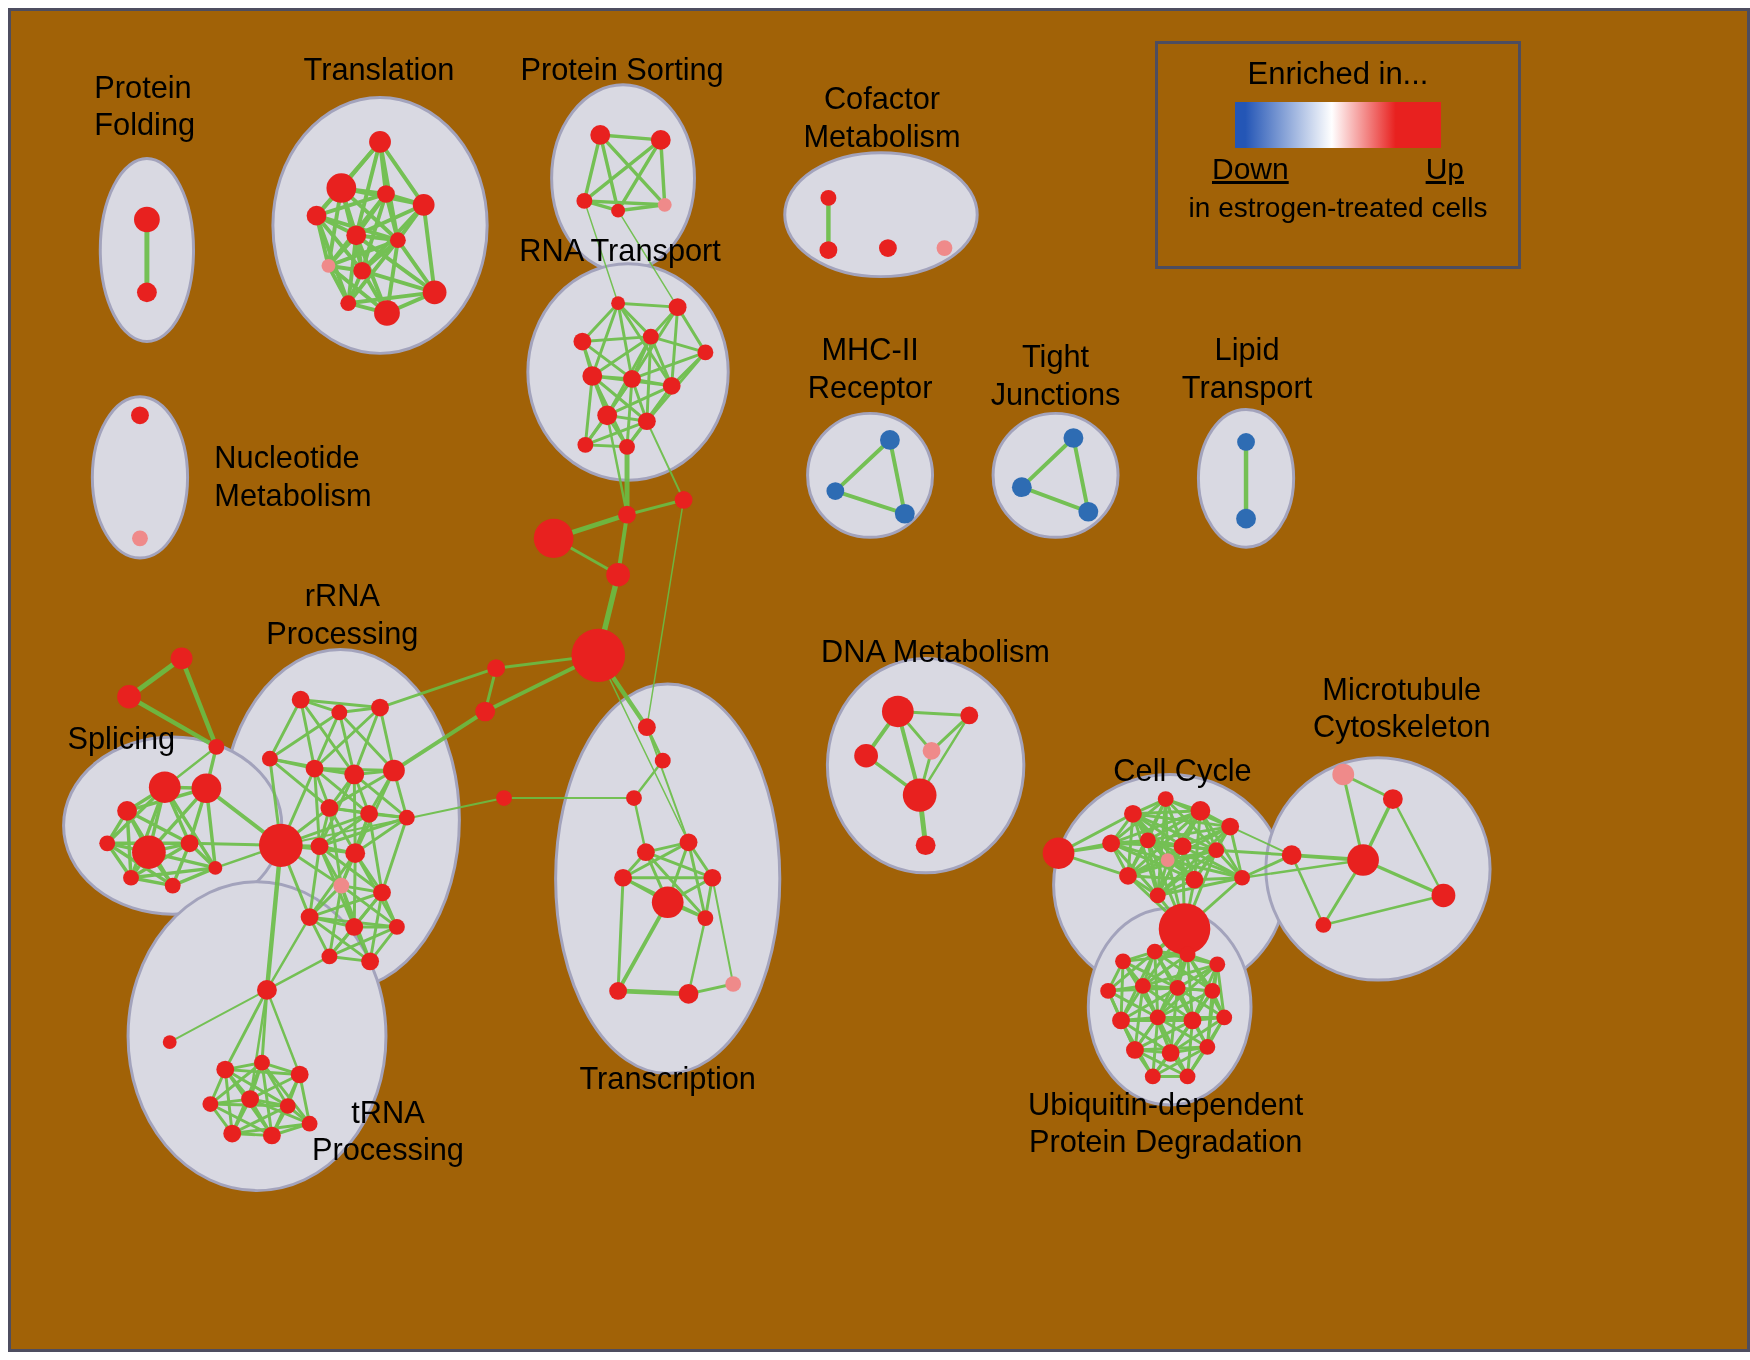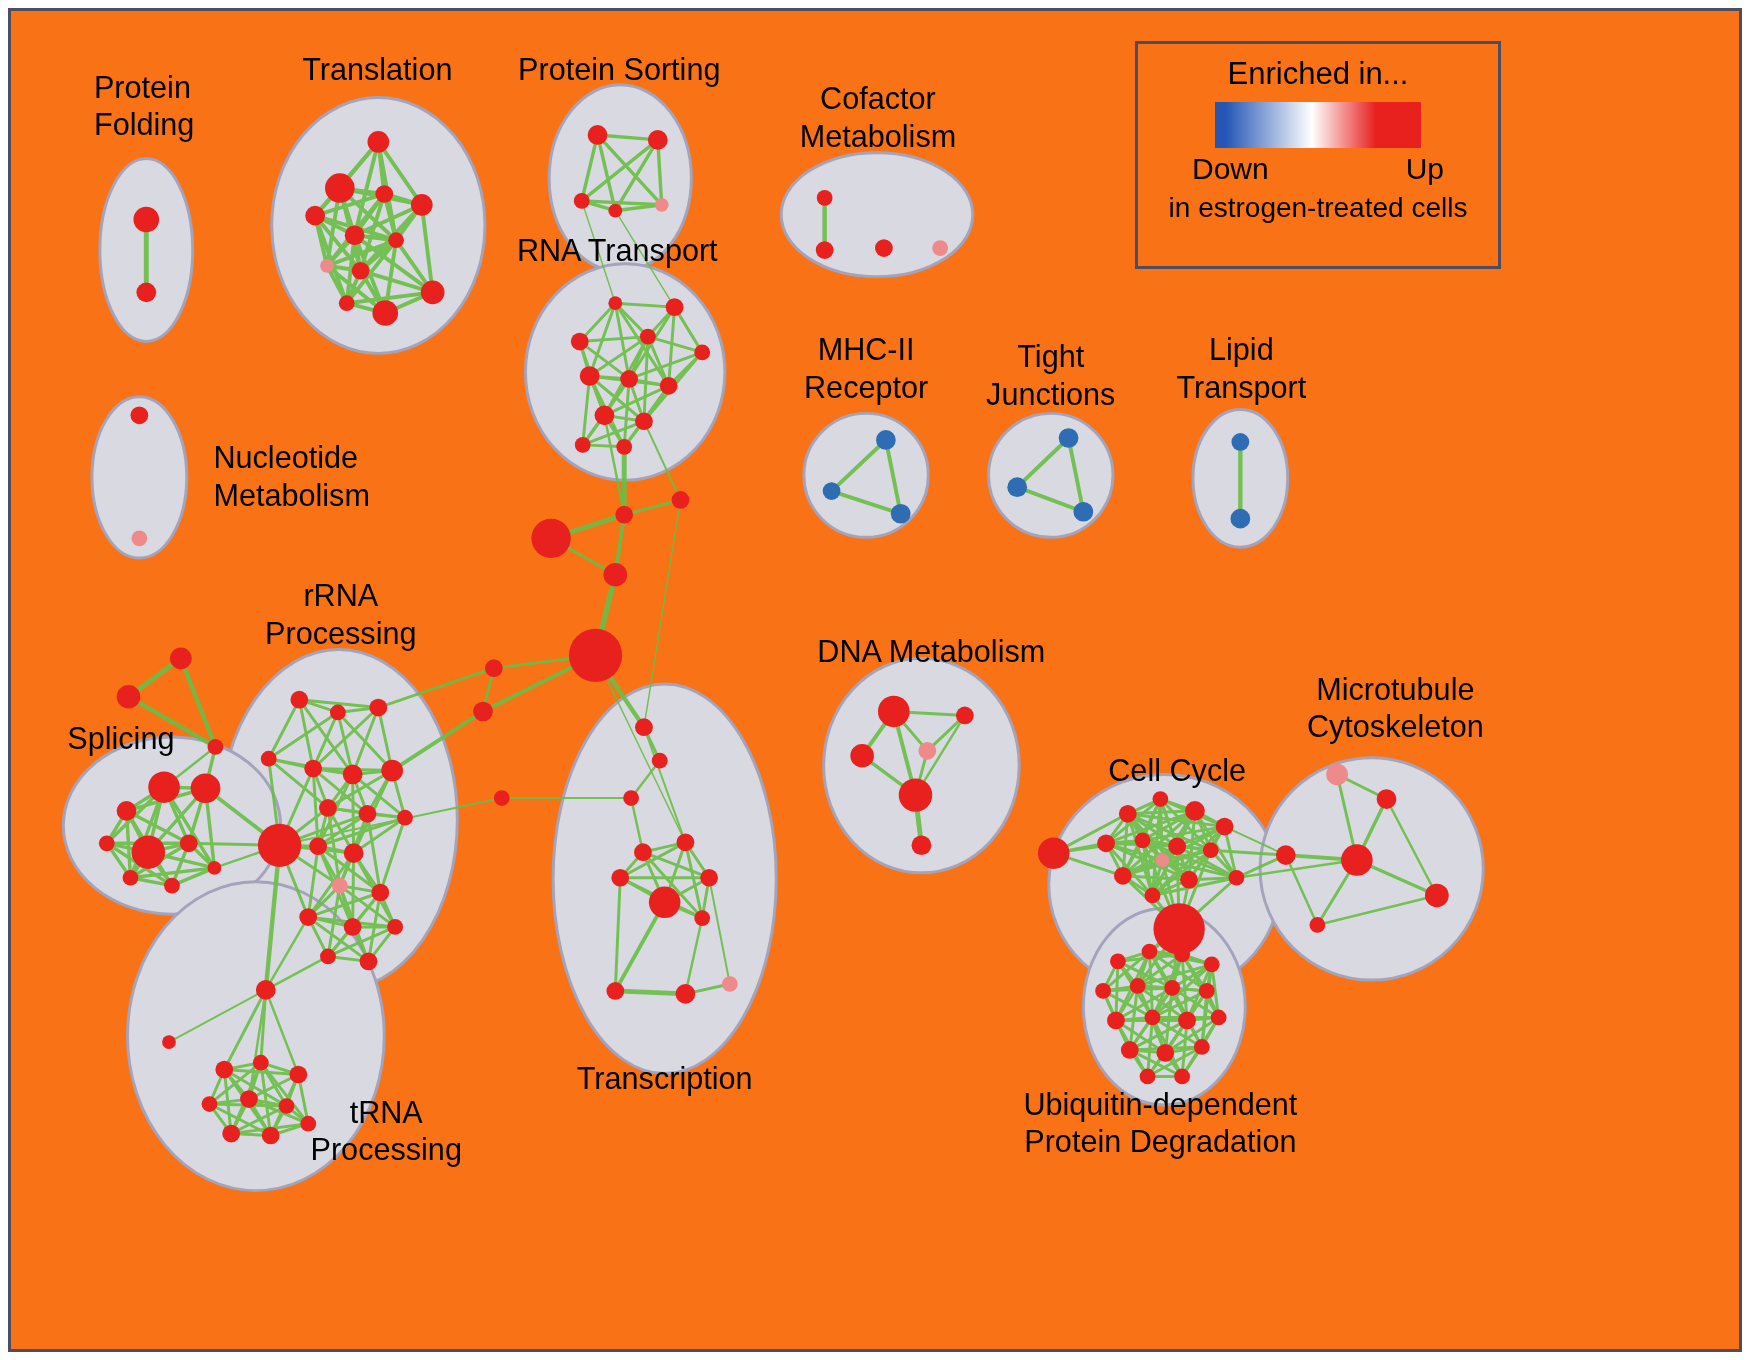--- a/index.html
+++ b/index.html
@@ -14,27 +14,27 @@
   }
   #network-svg{position:absolute;left:0;top:0;width:100%;height:100%;display:block;}
   text.cluster-label{font-size:31px;fill:#000;}
   #legend{
     position:absolute;left:1124px;top:30px;width:366px;height:228px;
     border:3px solid #4d4d60;box-sizing:border-box;
     display:flex;flex-direction:column;align-items:center;padding-top:10px;
   }
   .legend-title{font-size:31px;color:#000;margin:2px 0 10px 0;}
   .legend-bar{width:206px;height:46px;}
-  .legend-downup{width:252px;display:flex;justify-content:space-between;font-size:30px;color:#000;margin-top:4px;}
+  .legend-downup{width:252px;display:flex;justify-content:space-between;font-size:30px;color:#000;margin-top:4px;text-decoration:underline;}
   .legend-desc{font-size:28px;line-height:35px;text-align:center;color:#000;margin-top:4px;}
 </style>
 </head>
 <body>
 
-<div id="figure" style="background: #f97316; border-color: rgb(77, 77, 96);">
+<div id="figure" style="background: #a16207; border-color: rgb(77, 77, 96); padding-left: 8px;">
   <svg id="network-svg" viewBox="0 0 1750 1360" preserveAspectRatio="none">
       <g>
         <ellipse cx="137" cy="243" rx="47" ry="93" fill="#d9d9e2" stroke="#a3a3bc" stroke-width="3"></ellipse>
         <ellipse cx="372" cy="218" rx="108" ry="130" fill="#d9d9e2" stroke="#a3a3bc" stroke-width="3"></ellipse>
         <ellipse cx="617" cy="170" rx="72" ry="95" fill="#d9d9e2" stroke="#a3a3bc" stroke-width="3"></ellipse>
         <ellipse cx="877" cy="207" rx="97" ry="63" fill="#d9d9e2" stroke="#a3a3bc" stroke-width="3"></ellipse>
         <ellipse cx="622" cy="367" rx="101" ry="110" fill="#d9d9e2" stroke="#a3a3bc" stroke-width="3"></ellipse>
         <ellipse cx="130" cy="474" rx="48" ry="82" fill="#d9d9e2" stroke="#a3a3bc" stroke-width="3"></ellipse>
         <ellipse cx="866" cy="472" rx="63" ry="63" fill="#d9d9e2" stroke="#a3a3bc" stroke-width="3"></ellipse>
         <ellipse cx="1053" cy="472" rx="63" ry="63" fill="#d9d9e2" stroke="#a3a3bc" stroke-width="3"></ellipse>
@@ -729,21 +729,21 @@
         <text x="57" y="750" text-anchor="start" class="cluster-label" fill="#000000"><tspan x="57" dy="0">Splicing</tspan></text>
         <text x="380" y="1130" text-anchor="middle" class="cluster-label" fill="#000000"><tspan x="380" dy="0">tRNA</tspan><tspan x="380" dy="38">Processing</tspan></text>
         <text x="662" y="1096" text-anchor="middle" class="cluster-label" fill="#000000"><tspan x="662" dy="0">Transcription</tspan></text>
         <text x="932" y="662" text-anchor="middle" class="cluster-label" fill="#000000"><tspan x="932" dy="0">DNA Metabolism</tspan></text>
         <text x="1181" y="783" text-anchor="middle" class="cluster-label" fill="#000000"><tspan x="1181" dy="0">Cell Cycle</tspan></text>
         <text x="1402" y="700" text-anchor="middle" class="cluster-label" fill="#000000"><tspan x="1402" dy="0">Microtubule</tspan><tspan x="1402" dy="38">Cytoskeleton</tspan></text>
         <text x="1164" y="1122" text-anchor="middle" class="cluster-label" fill="#000000"><tspan x="1164" dy="0">Ubiquitin-dependent</tspan><tspan x="1164" dy="38">Protein Degradation</tspan></text>
       </g>
     </svg>
 
-  <div id="legend" style="border-color: rgb(77, 77, 96);">
+  <div id="legend" style="border-color: rgb(77, 77, 96); margin-left: 20px;">
     <div class="legend-title">Enriched in...</div>
     <div class="legend-bar" style="background: linear-gradient(to right, rgb(36, 86, 182) 0%, rgb(36, 86, 182) 5%, rgb(255, 255, 255) 47%, rgb(232, 33, 31) 78%, rgb(232, 33, 31) 100%);"></div>
     <div class="legend-downup">
       <span>Down</span>
       <span>Up</span>
     </div>
     <div class="legend-desc">
       <div>in estrogen-treated cells</div>
     </div>
   </div>

